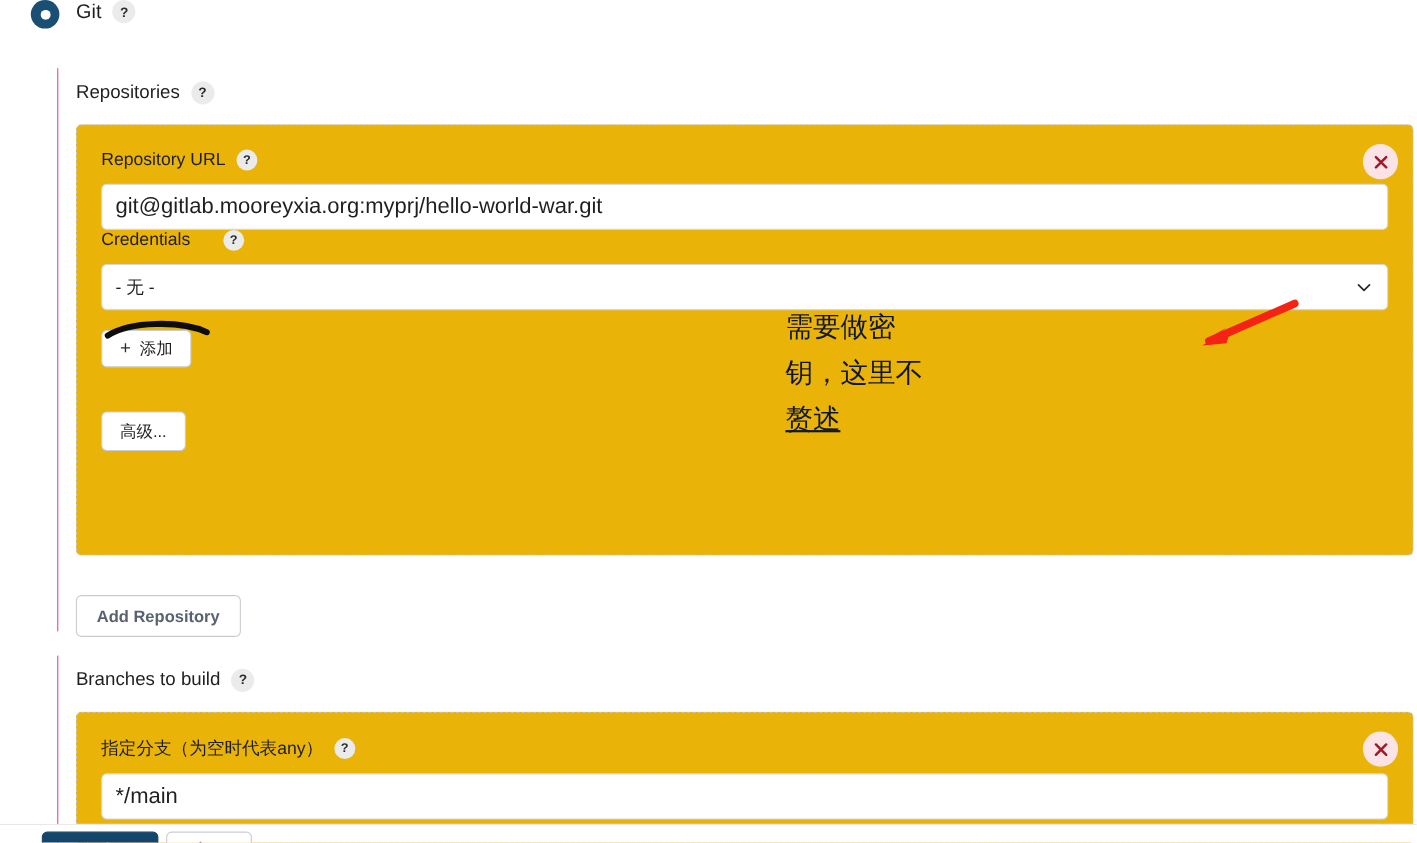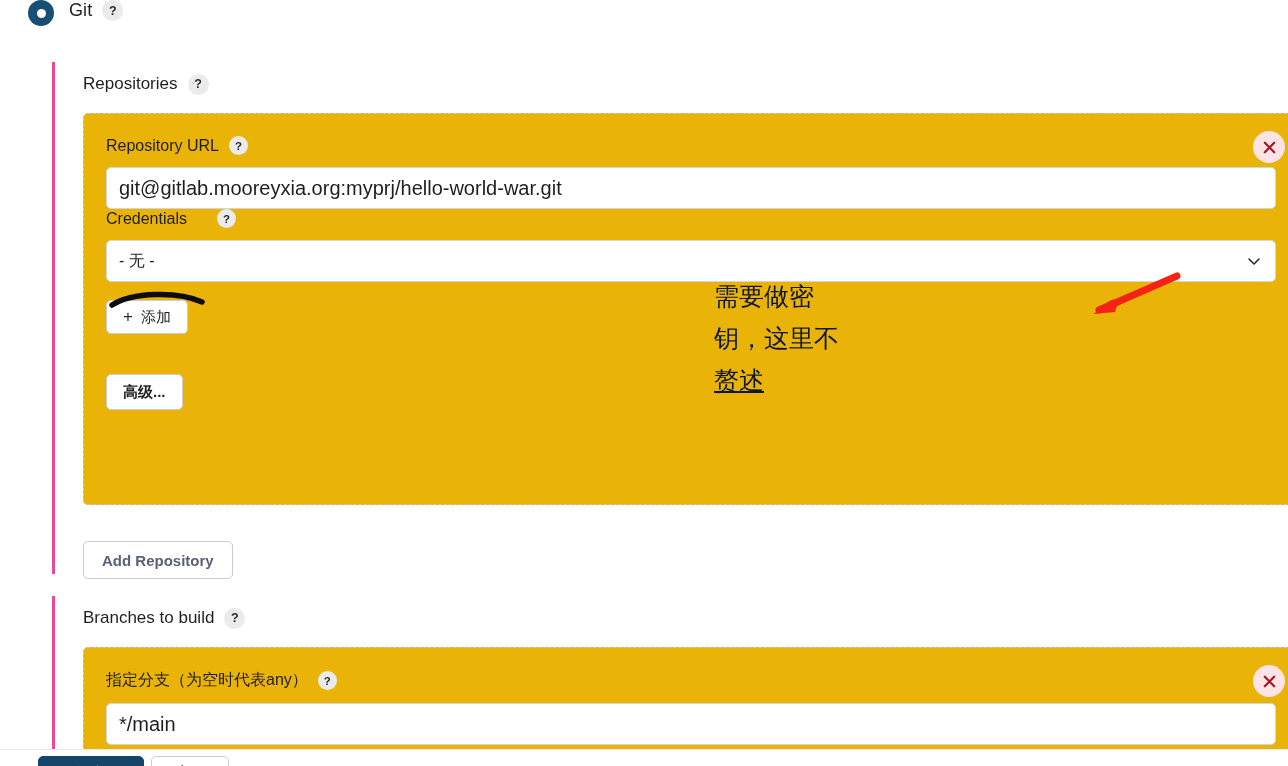--- a/index.html
+++ b/index.html
@@ -63,23 +63,23 @@
     flex: 0 0 auto;
     cursor: help;
   }
   .help.sm { width: 19px; height: 19px; font-size: 11.5px; }
 
   
   .section {
     position: absolute;
     left: 52px;
     width: 1236px;
-    border-left: 3px solid #ec4899;
-    box-sizing: border-box;
-    padding-left: 28px;
+    border-left: 1px solid #ec4899;
+    box-sizing: border-box;
+    padding-left: 16px;
   }
 
   .field-title {
     display: flex;
     align-items: center;
     font-size: 17px;
     color: #1f1f1f;
     height: 24px;
   }
 
@@ -153,21 +153,21 @@
     font-family: inherit;
     font-size: 15px;
     font-weight: bold;
     padding: 0 14px;
     height: 36px;
     cursor: pointer;
     box-sizing: border-box;
   }
   .btn .plus { font-weight: normal; font-size: 17px; color: #2b2b2b; }
   .btn-add-cred { height: 34px; padding: 0 16px; color: #1f1f1f; font-weight: normal; font-size: 15px; }
-  .btn-adv { height: 36px; padding: 0 16px; color: #1f1f1f; font-weight: bold; font-size: 15px; }
+  .btn-adv { height: 36px; padding: 0 16px; color: #1f1f1f; font-weight: normal; font-size: 15px; }
   .btn-add-repo { height: 38px; padding: 0 18px; font-size: 15px; color: #5a6173; font-weight: bold; }
 
   
   .del-btn {
     position: absolute;
     width: 32px; height: 32px;
     border-radius: 50%;
     background: #fbe3e6;
     border: none;
     display: flex;

